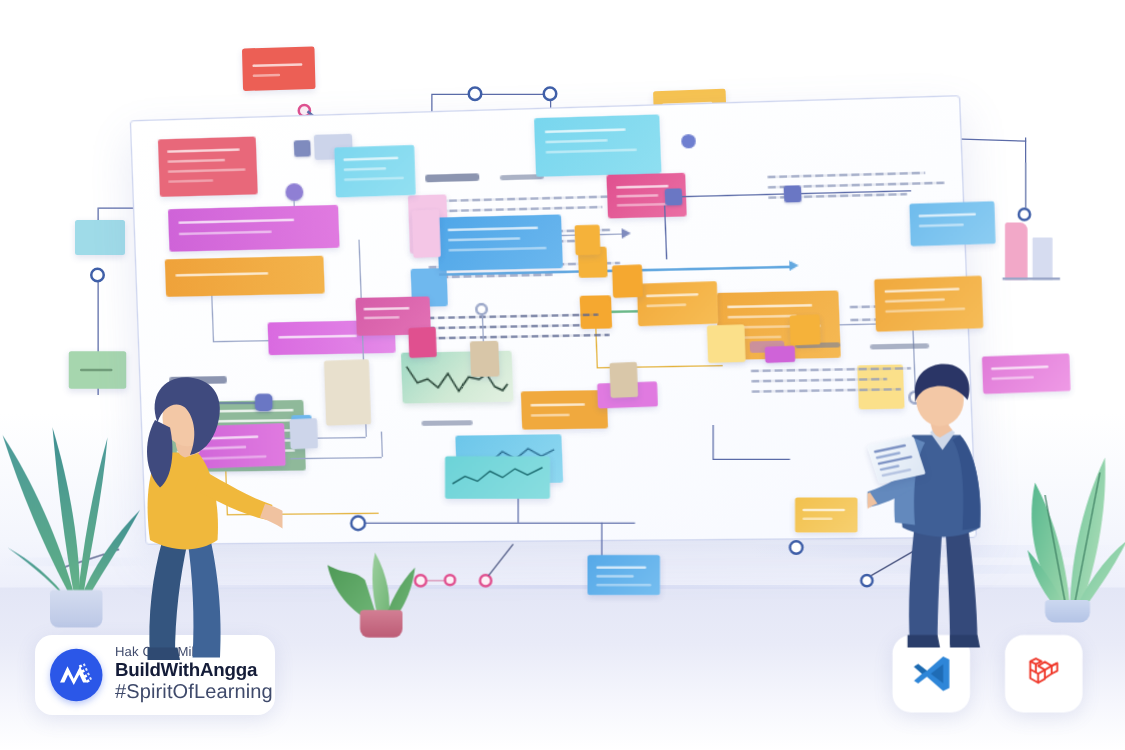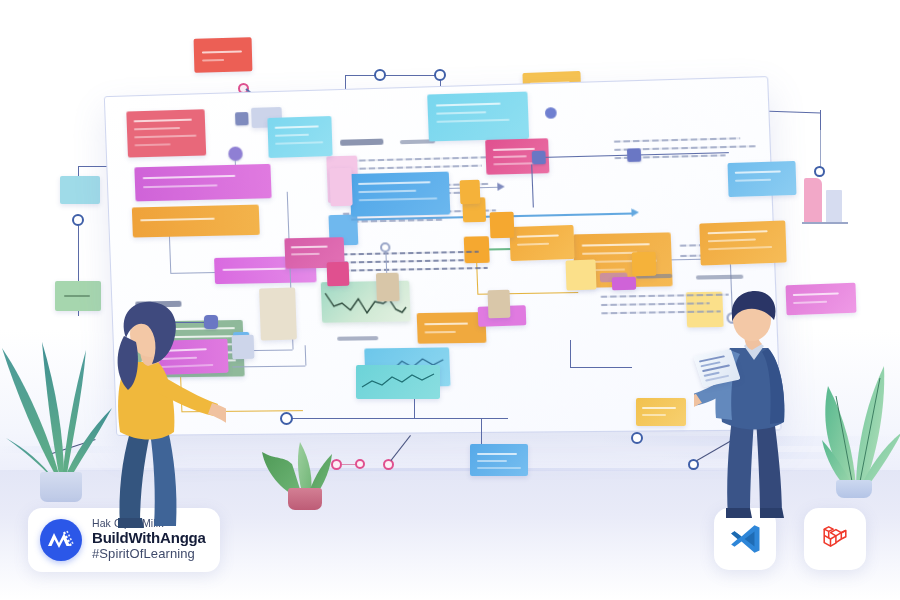--- a/index.html
+++ b/index.html
@@ -82,21 +82,21 @@
   .plant{position:absolute;}
   .pot{position:absolute;border-radius:3px 3px 7px 7px;}
 
   
   .badge{position:absolute;left:28px;top:508px;width:192px;height:64px;background:#ffffff;
     border-radius:14px;box-shadow:0 4px 16px rgba(90,105,170,.14);display:flex;align-items:center;gap:10px;padding:0 12px;box-sizing:border-box;}
   .badge-logo{width:42px;height:42px;border-radius:50%;background:#2b57e8;flex:0 0 42px;position:relative;box-shadow:0 2px 6px rgba(43,87,232,.35);}
   .badge-txt{display:flex;flex-direction:column;justify-content:center;line-height:1.12;}
   .t-top{font-size:10.5px;color:#3f4a6b;font-weight:400;letter-spacing:.1px;}
   .t-mid{font-size:15px;color:#141c38;font-weight:700;letter-spacing:-.2px;}
-  .t-bot{font-size:13px;color:#3f4a6b;font-weight:400;letter-spacing:.1px;}
+  .t-bot{font-size:16px;color:#3f4a6b;font-weight:400;letter-spacing:.1px;}
 
   .tile{position:absolute;width:62px;height:62px;background:#ffffff;border-radius:15px;
     box-shadow:0 4px 16px rgba(90,105,170,.14);display:flex;align-items:center;justify-content:center;}
 </style>
 </head>
 <body>
 
 <div id="scene">
 
   <div class="bg-sky"></div>

